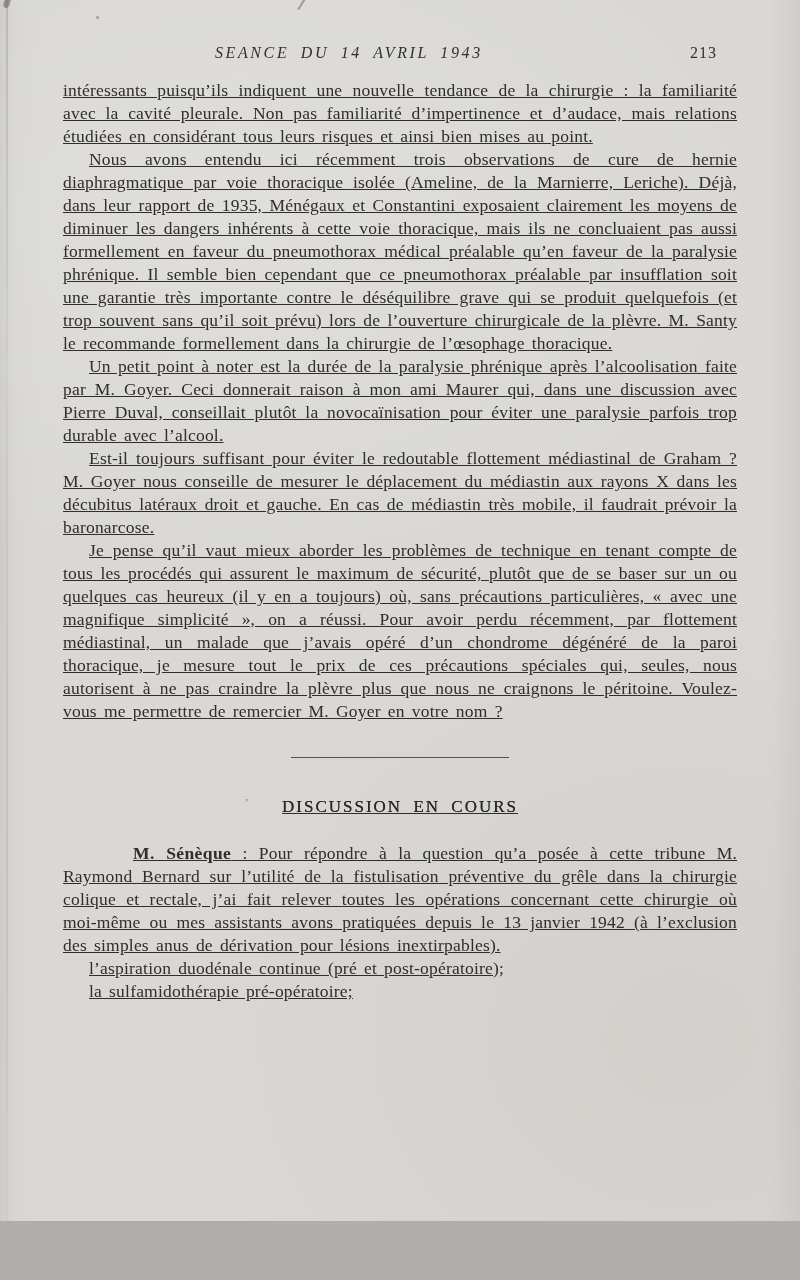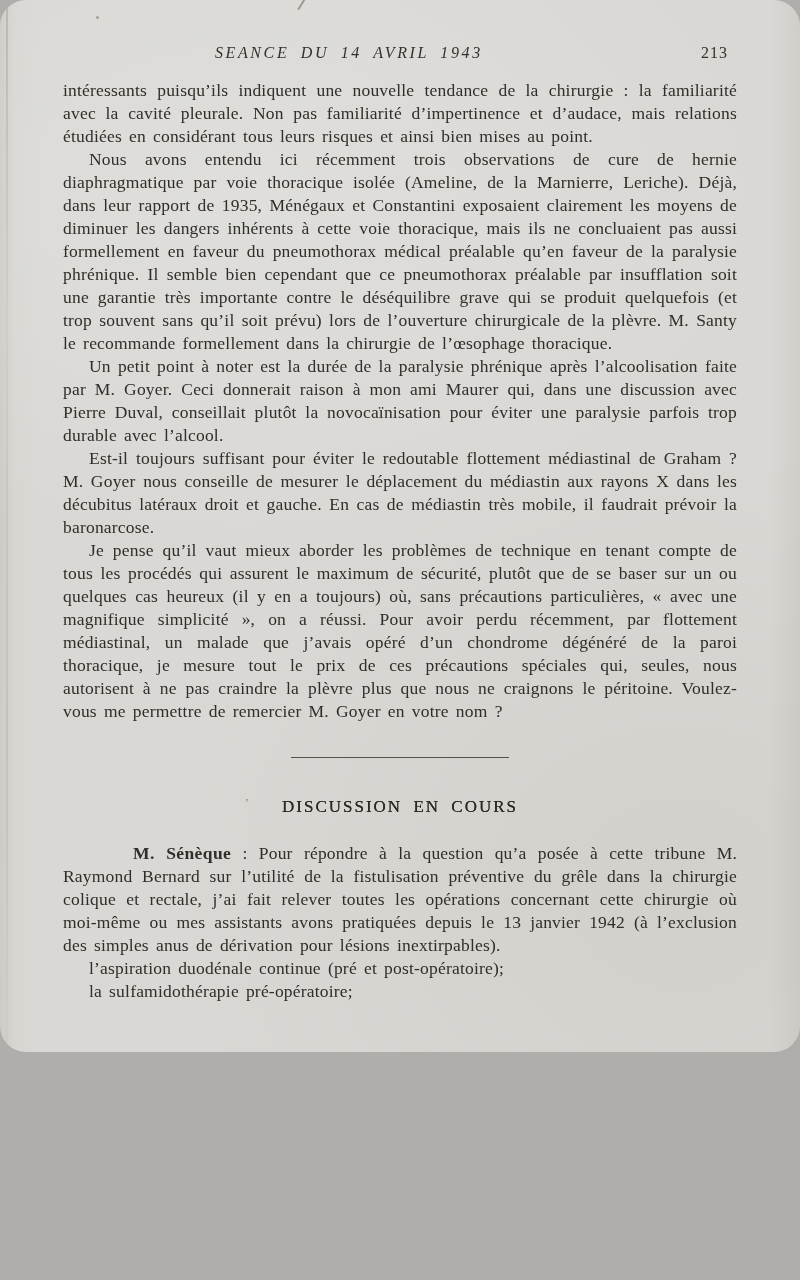--- a/index.html
+++ b/index.html
@@ -3,30 +3,29 @@
 <meta charset="utf-8">
 <style>
   html, body { margin: 0; padding: 0; }
   body {
     width: 800px; height: 1280px;
     font-family: "Liberation Serif", "DejaVu Serif", serif;
     background: #b0aeaa;
   }
   .page {
     position: relative;
-    width: 800px; height: 1052px;
+    width: 800px; height: 1221px;
     overflow: hidden;
     color: #2f2d2a;
     background:
       radial-gradient(900px 600px at 30% 18%, rgba(255,255,255,0.16), rgba(255,255,255,0) 60%),
       radial-gradient(800px 700px at 85% 85%, rgba(110,104,95,0.07), rgba(110,104,95,0) 65%),
       linear-gradient(to right, rgba(95,90,82,0.10) 0px, rgba(95,90,82,0.02) 14px, rgba(95,90,82,0) 40px),
       linear-gradient(to left, rgba(95,90,82,0.08) 0px, rgba(95,90,82,0) 30px),
       #d9d8d4;
-    border-radius: 26px;
   }
   
   .edge-line {
     position: absolute; left: 6px; top: 0; width: 2px; height: 100%;
     background: linear-gradient(rgba(85,80,72,0.20), rgba(85,80,72,0.05) 30%, rgba(85,80,72,0.12) 70%, rgba(85,80,72,0.03));
   }
   .speck-corner {
     position: absolute; left: 4px; top: -3px; width: 6px; height: 11px;
     background: #5f5a52; opacity: .55; transform: rotate(18deg); border-radius: 40%;
   }
@@ -43,28 +42,29 @@
   }
   .running-head {
     position: relative; height: 22px; margin-bottom: 13px;
     font-style: italic; font-size: 16px; color: #33312d;
   }
   .head-title {
     position: absolute; left: 152px; top: 0;
     letter-spacing: 2.6px; word-spacing: 5px;
   }
   .head-page {
-    position: absolute; right: 9px; top: 0;
+    position: absolute; right: 20px; top: 0;
     font-style: normal; letter-spacing: 1px;
   }
   .body-text {
     font-size: 17.5px; line-height: 23px;
     text-align: justify;
     letter-spacing: 0.2px; word-spacing: 2.5px;
     color: #302e2a;
+    text-decoration: underline;
   }
   .body-text p { margin: 0; }
   .para { text-indent: 26px; }
   .noindent { text-indent: 0; }
   .divider {
     width: 218px; height: 1px; margin: 34px auto 0 auto;
     background: #55514b;
   }
   .heading-wrap { position: relative; margin-top: 37px; }
   .artifact-apostrophe {

